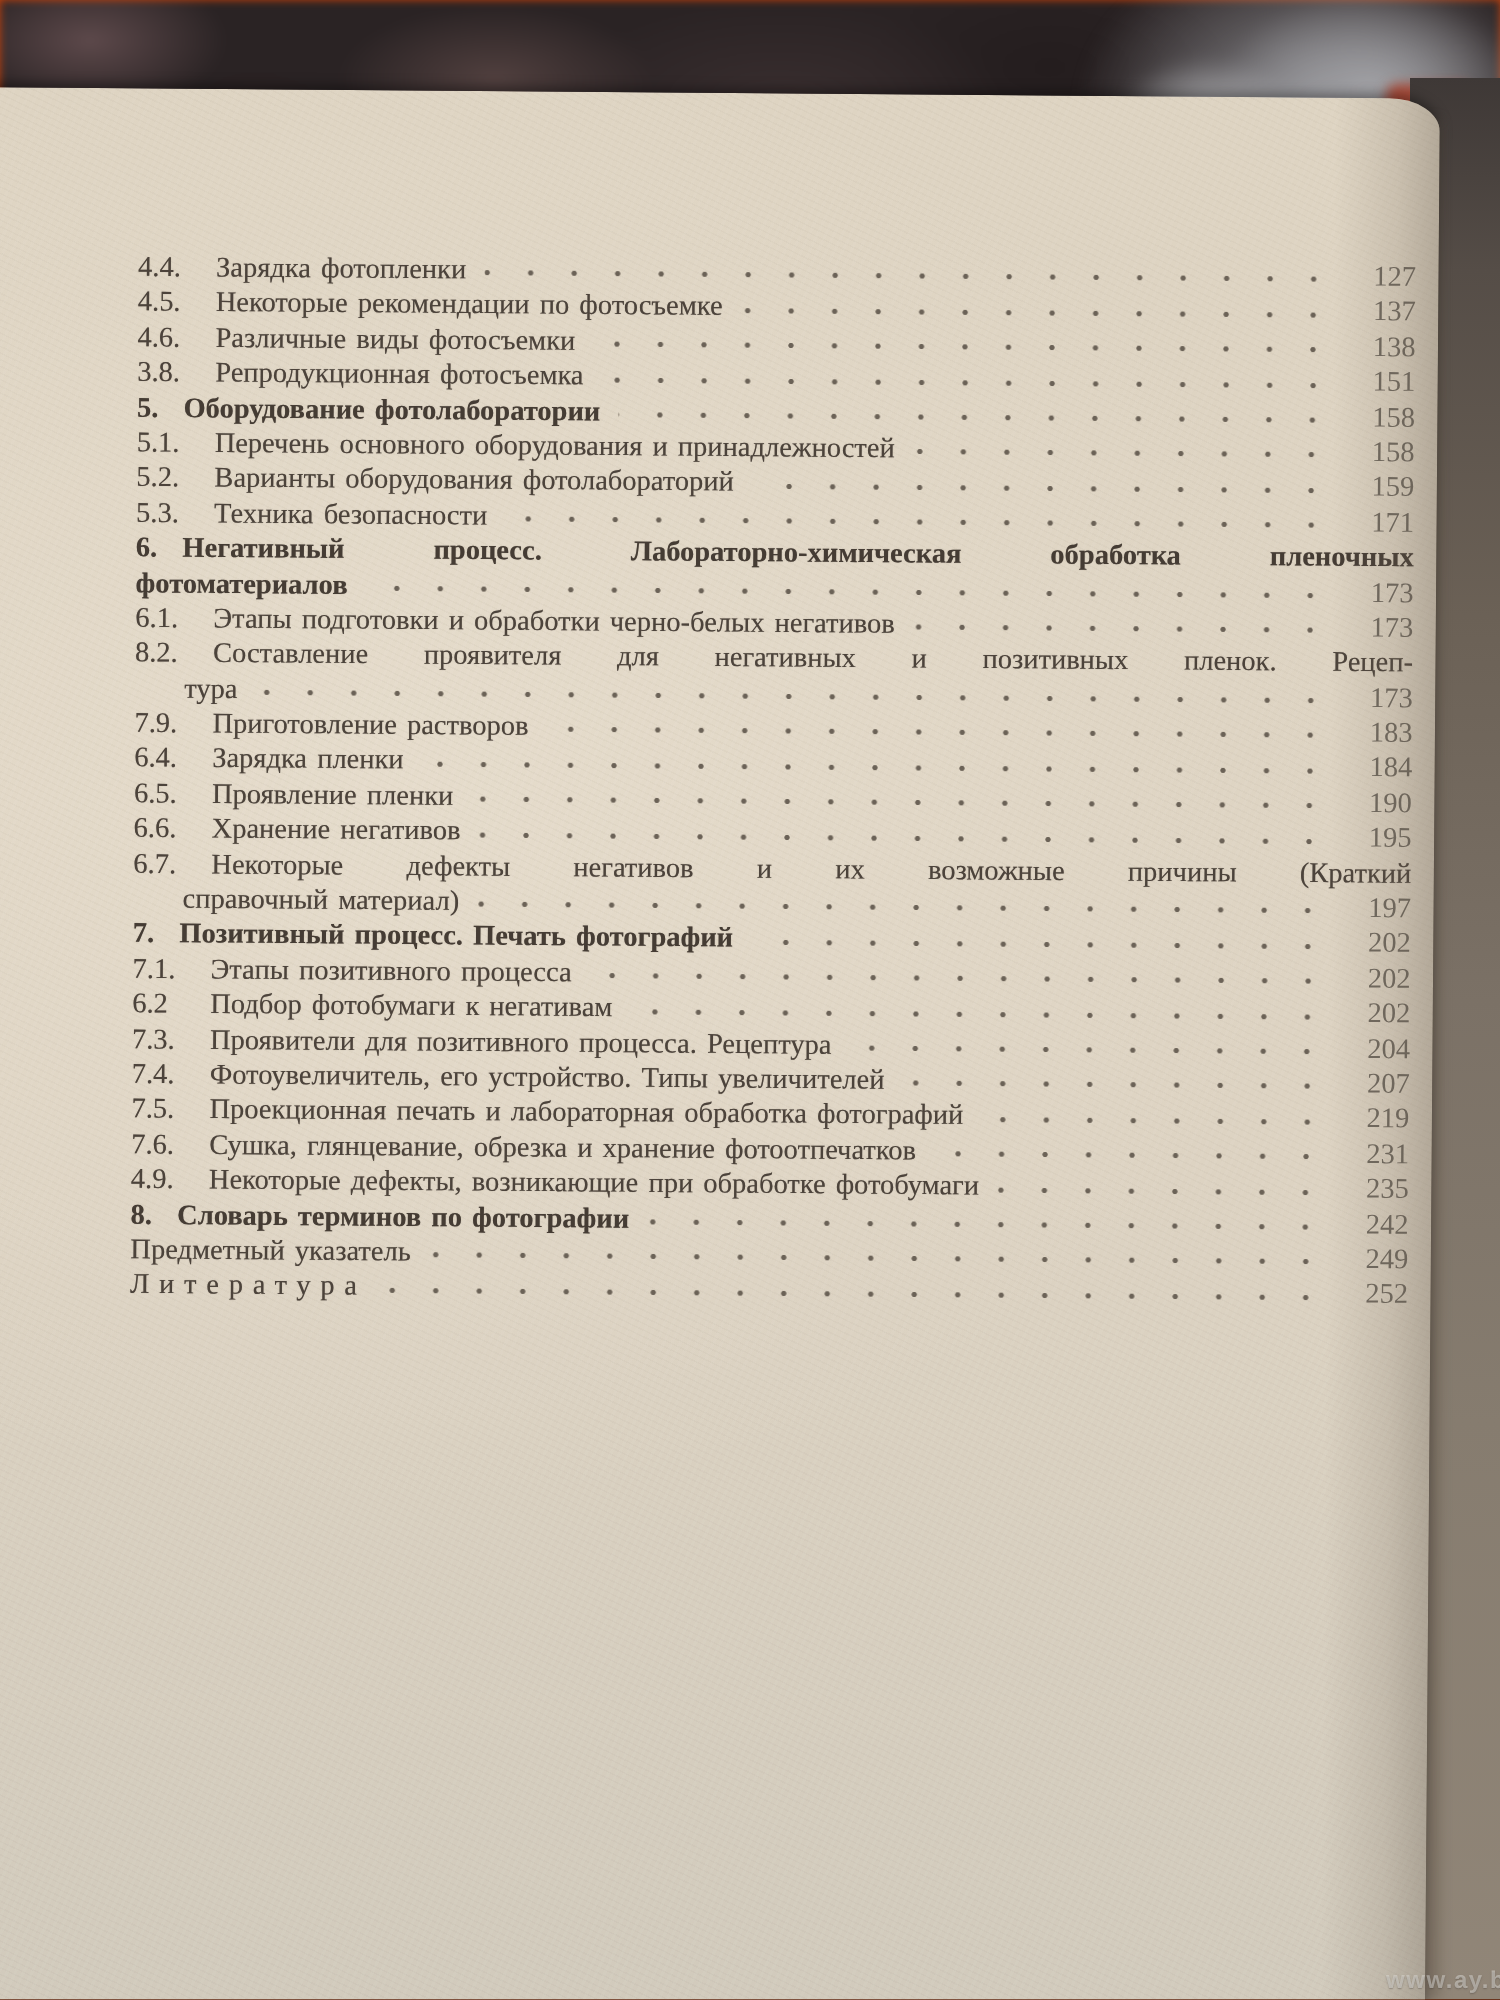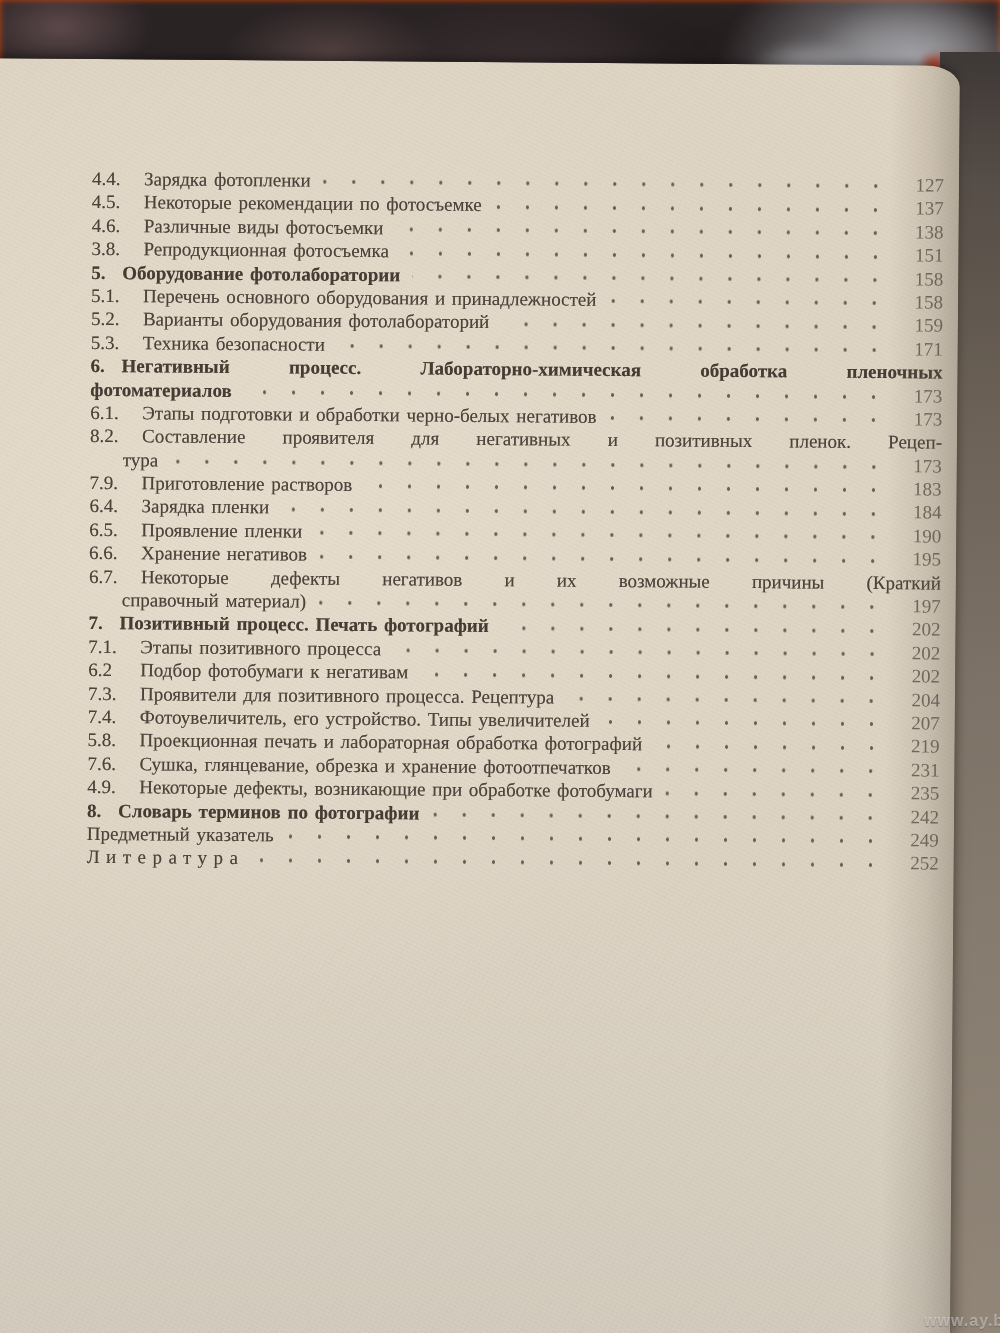--- a/index.html
+++ b/index.html
@@ -226,21 +226,21 @@
           <span class="leader"></span>
           <span class="pg">204</span>
         </div>
         <div class="row">
           <span class="num wide">7.4.</span>
           <span class="txt">Фотоувеличитель, его устройство. Типы увеличителей</span>
           <span class="leader"></span>
           <span class="pg">207</span>
         </div>
         <div class="row">
-          <span class="num wide">5.8.</span>
+          <span class="num wide">7.5.</span>
           <span class="txt">Проекционная печать и лабораторная обработка фотографий</span>
           <span class="leader"></span>
           <span class="pg">219</span>
         </div>
         <div class="row">
           <span class="num wide">7.6.</span>
           <span class="txt">Сушка, глянцевание, обрезка и хранение фотоотпечатков</span>
           <span class="leader"></span>
           <span class="pg">231</span>
         </div>

